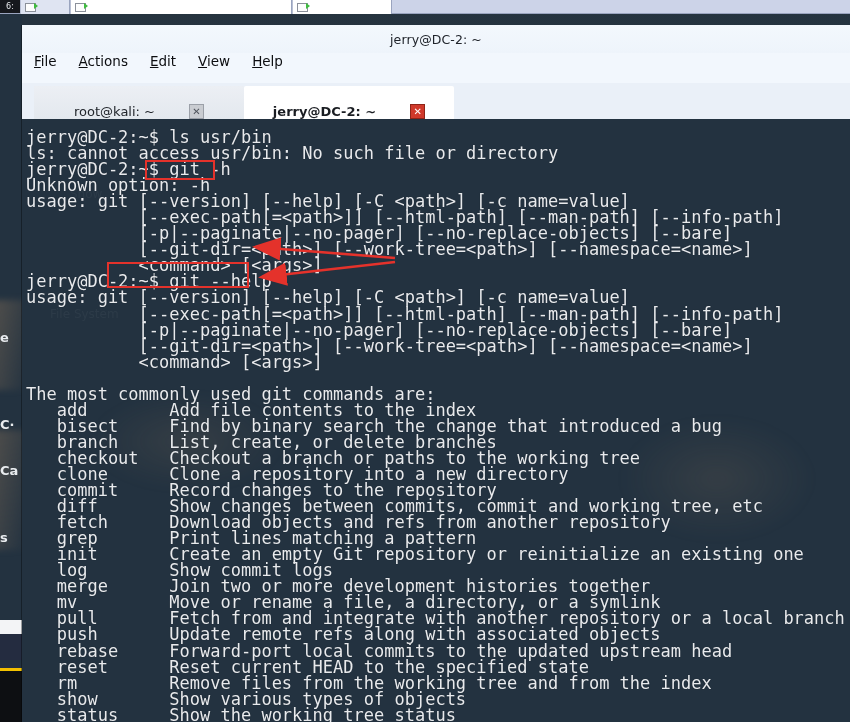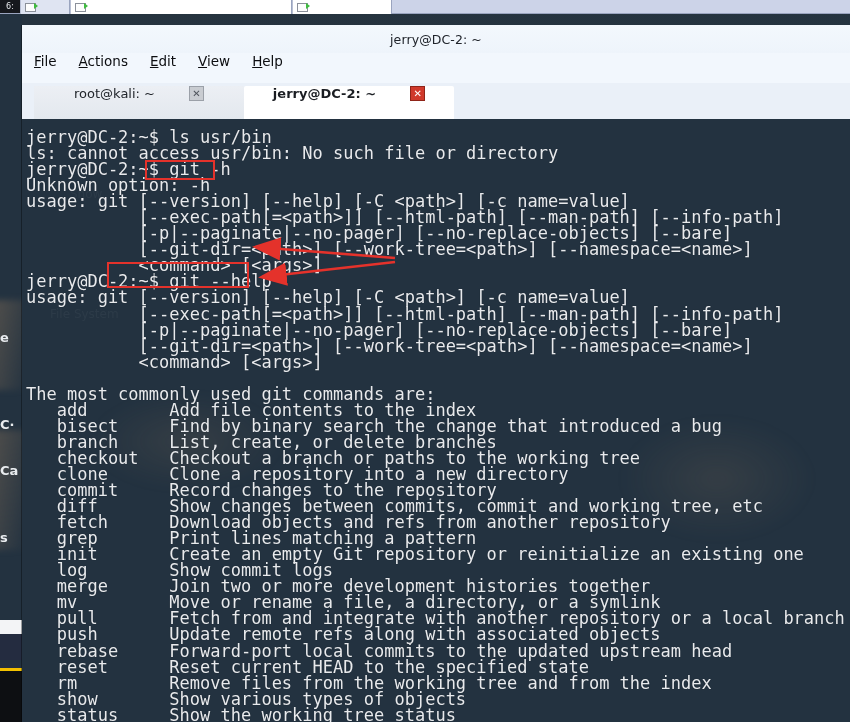--- a/index.html
+++ b/index.html
@@ -155,21 +155,21 @@
     left: 48px; top: 12px;
     font-size: 13px;
     color: rgba(255,255,255,0.30);
     font-family: "DejaVu Sans", sans-serif;
     pointer-events: none;
   }
   .tab {
     position: relative;
     height: 33px;
     min-width: 210px;
-    display: flex; align-items: flex-start; justify-content: center;
+    display: flex; align-items: flex-end; justify-content: center;
     gap: 34px;
     padding: 0 10px;
     box-sizing: border-box;
     font-size: 13px;
     color: #1a1d22;
     font-family: "DejaVu Sans", sans-serif;
   }
   .tab.inactive {
     background: linear-gradient(180deg, #eceff4 0%, #e3e8ee 100%);
     color: #22262c;

